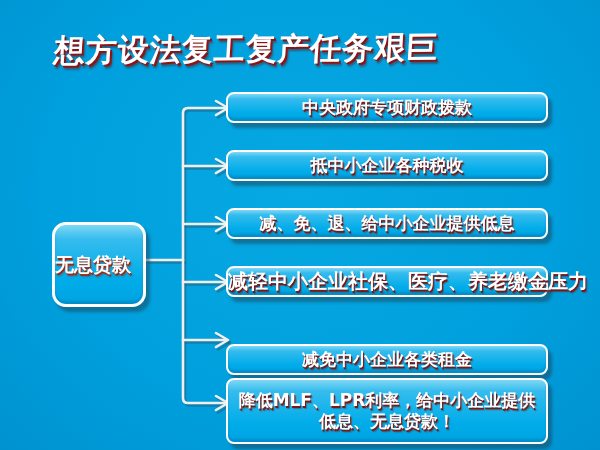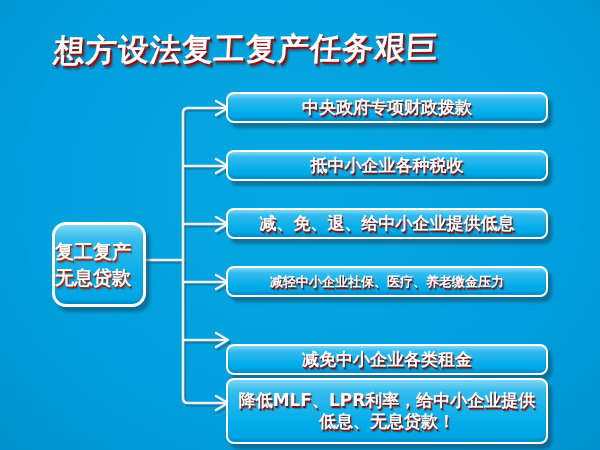--- a/index.html
+++ b/index.html
@@ -30,21 +30,21 @@
   .bar{left:226px;width:322px;height:31px;border-width:2px;border-radius:8px;}
   .bar-label{
     width:100%;text-align:center;font-size:17px;font-weight:bold;color:#ffffff;
     line-height:1.22;white-space:nowrap;
     text-shadow:1px 2px 0 #7d1712, 2px 3px 1px rgba(100,15,10,.35);
   }
   .bar-tall{height:66px;}
   .bar-tall .bar-label{white-space:normal;padding:0 6px;}
   .bar-1{top:92px;} .bar-2{top:150px;} .bar-3{top:208px;}
   .bar-4{top:266px;} .bar-5{top:344px;} .bar-6{top:378px;}
-  .bar-4 .bar-label{font-size:13px;}
+  .bar-4 .bar-label{font-size:20px;}
   .connectors{position:absolute;left:0;top:0;width:600px;height:450px;pointer-events:none;}
 </style>
 </head>
 <body>
 
 <div class="stage">
 
   <div class="slide-title">想方设法复工复产任务艰巨</div>
 
   <svg class="connectors" viewBox="0 0 600 450" xmlns="http://www.w3.org/2000/svg">
@@ -75,21 +75,20 @@
       <path d="M216,159 L228,166 L216,173"></path>
       <path d="M216,217 L228,224 L216,231"></path>
       <path d="M216,275 L228,282 L216,289"></path>
       <path d="M216,333 L228,340 L216,347"></path>
       <path d="M216,396 L228,403 L216,410"></path>
     </g>
   </svg>
 
   <div class="node root-node">
     <div class="root-label">
-      <div>复工复产</div>
       <div>无息贷款</div>
     </div>
   </div>
 
   <div class="node bar bar-1">
     <div class="bar-label">中央政府专项财政拨款</div>
   </div>
   <div class="node bar bar-2">
     <div class="bar-label">抵中小企业各种税收</div>
   </div>

